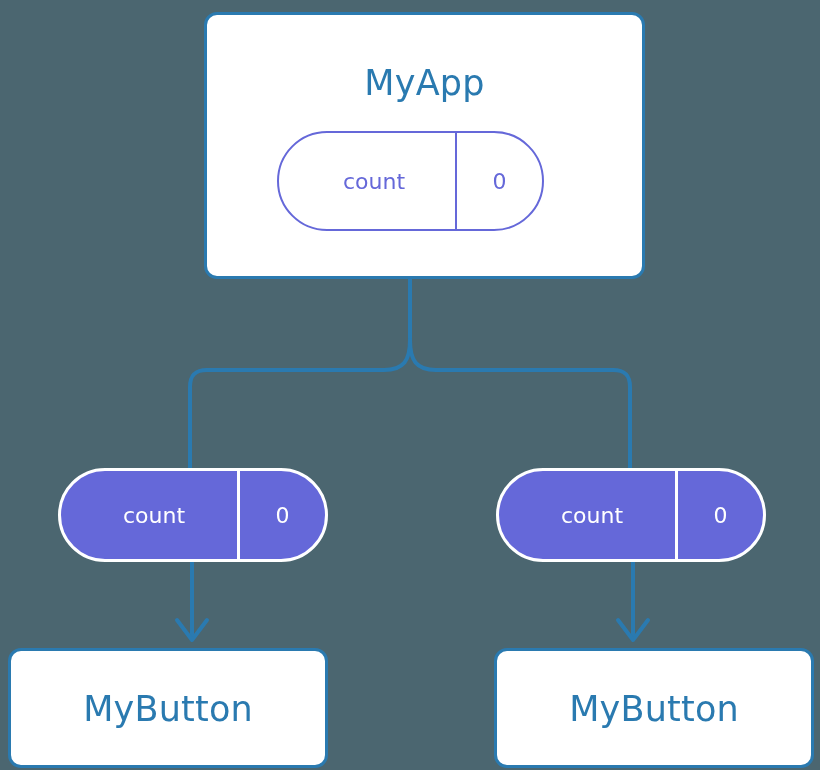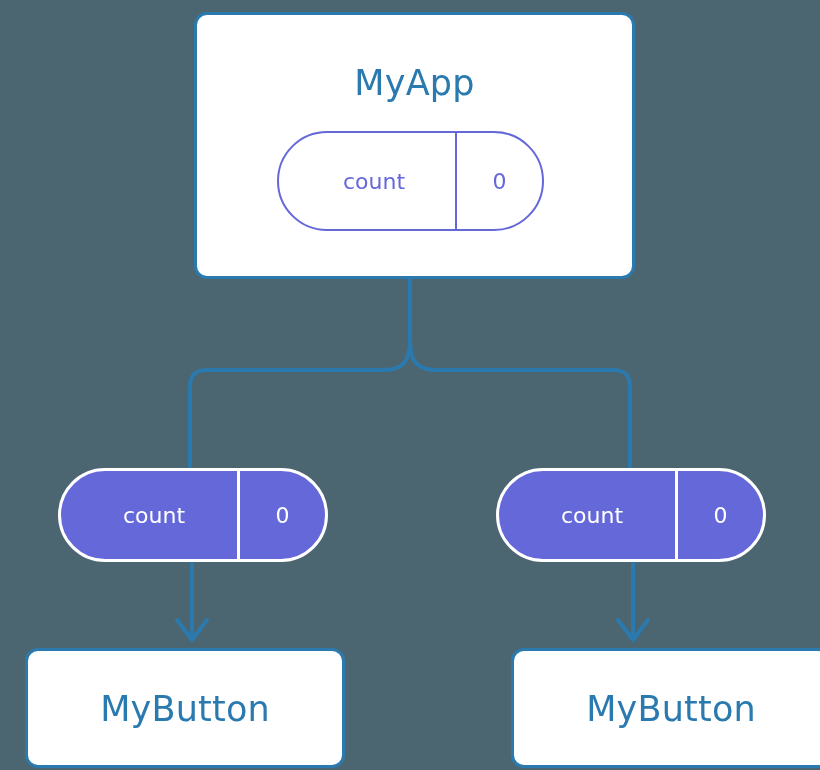--- a/index.html
+++ b/index.html
@@ -38,33 +38,32 @@
   .comp-title {
     color: #2a7ab0;
     font-size: 35px;
     font-weight: 400;
     text-align: center;
     letter-spacing: 0.2px;
     white-space: nowrap;
   }
 
   #box-myapp {
-    left: 194px;
+    left: 204px;
     top: 12px;
     width: 441px;
     height: 267px;
   }
   #box-myapp .comp-title {
     margin-top: 48px;
   }
 
   .box-mybutton {
     width: 320px;
     height: 120px;
-    margin-left: 17px;
   }
   #box-mybutton-left {
     left: 8px;
     top: 648px;
   }
   #box-mybutton-right {
     left: 494px;
     top: 648px;
   }
   .box-mybutton .comp-title {

